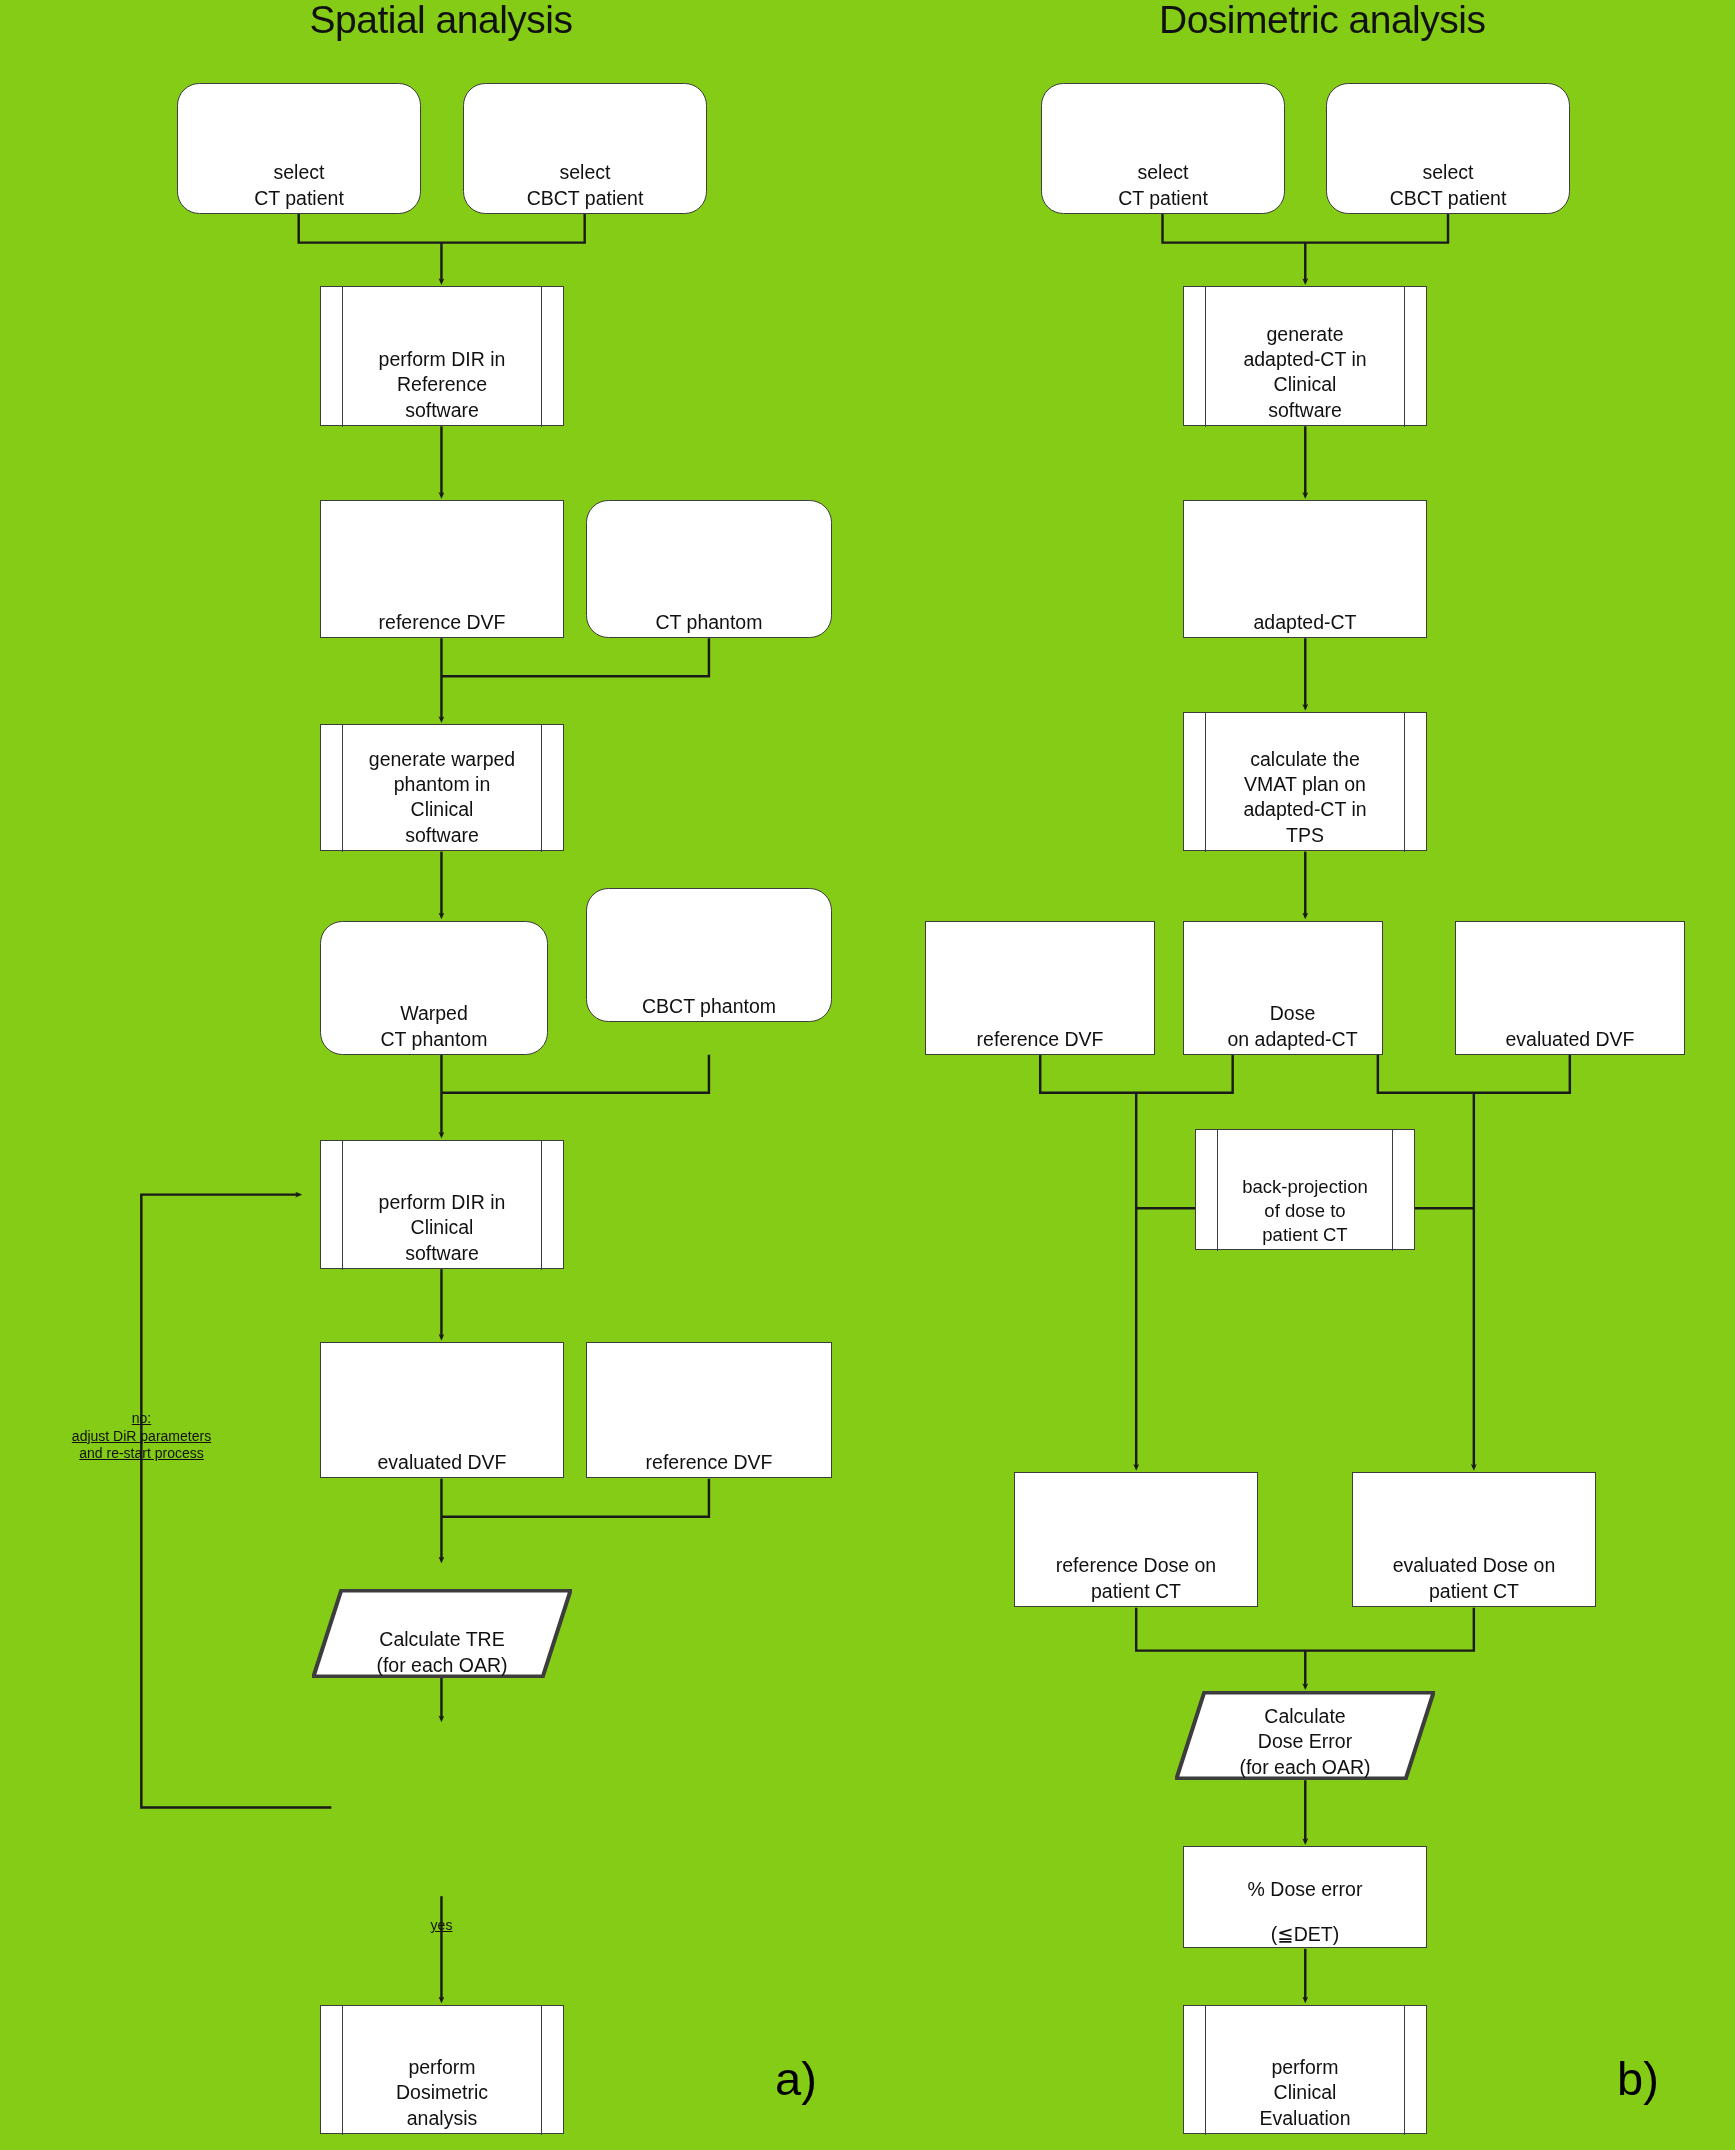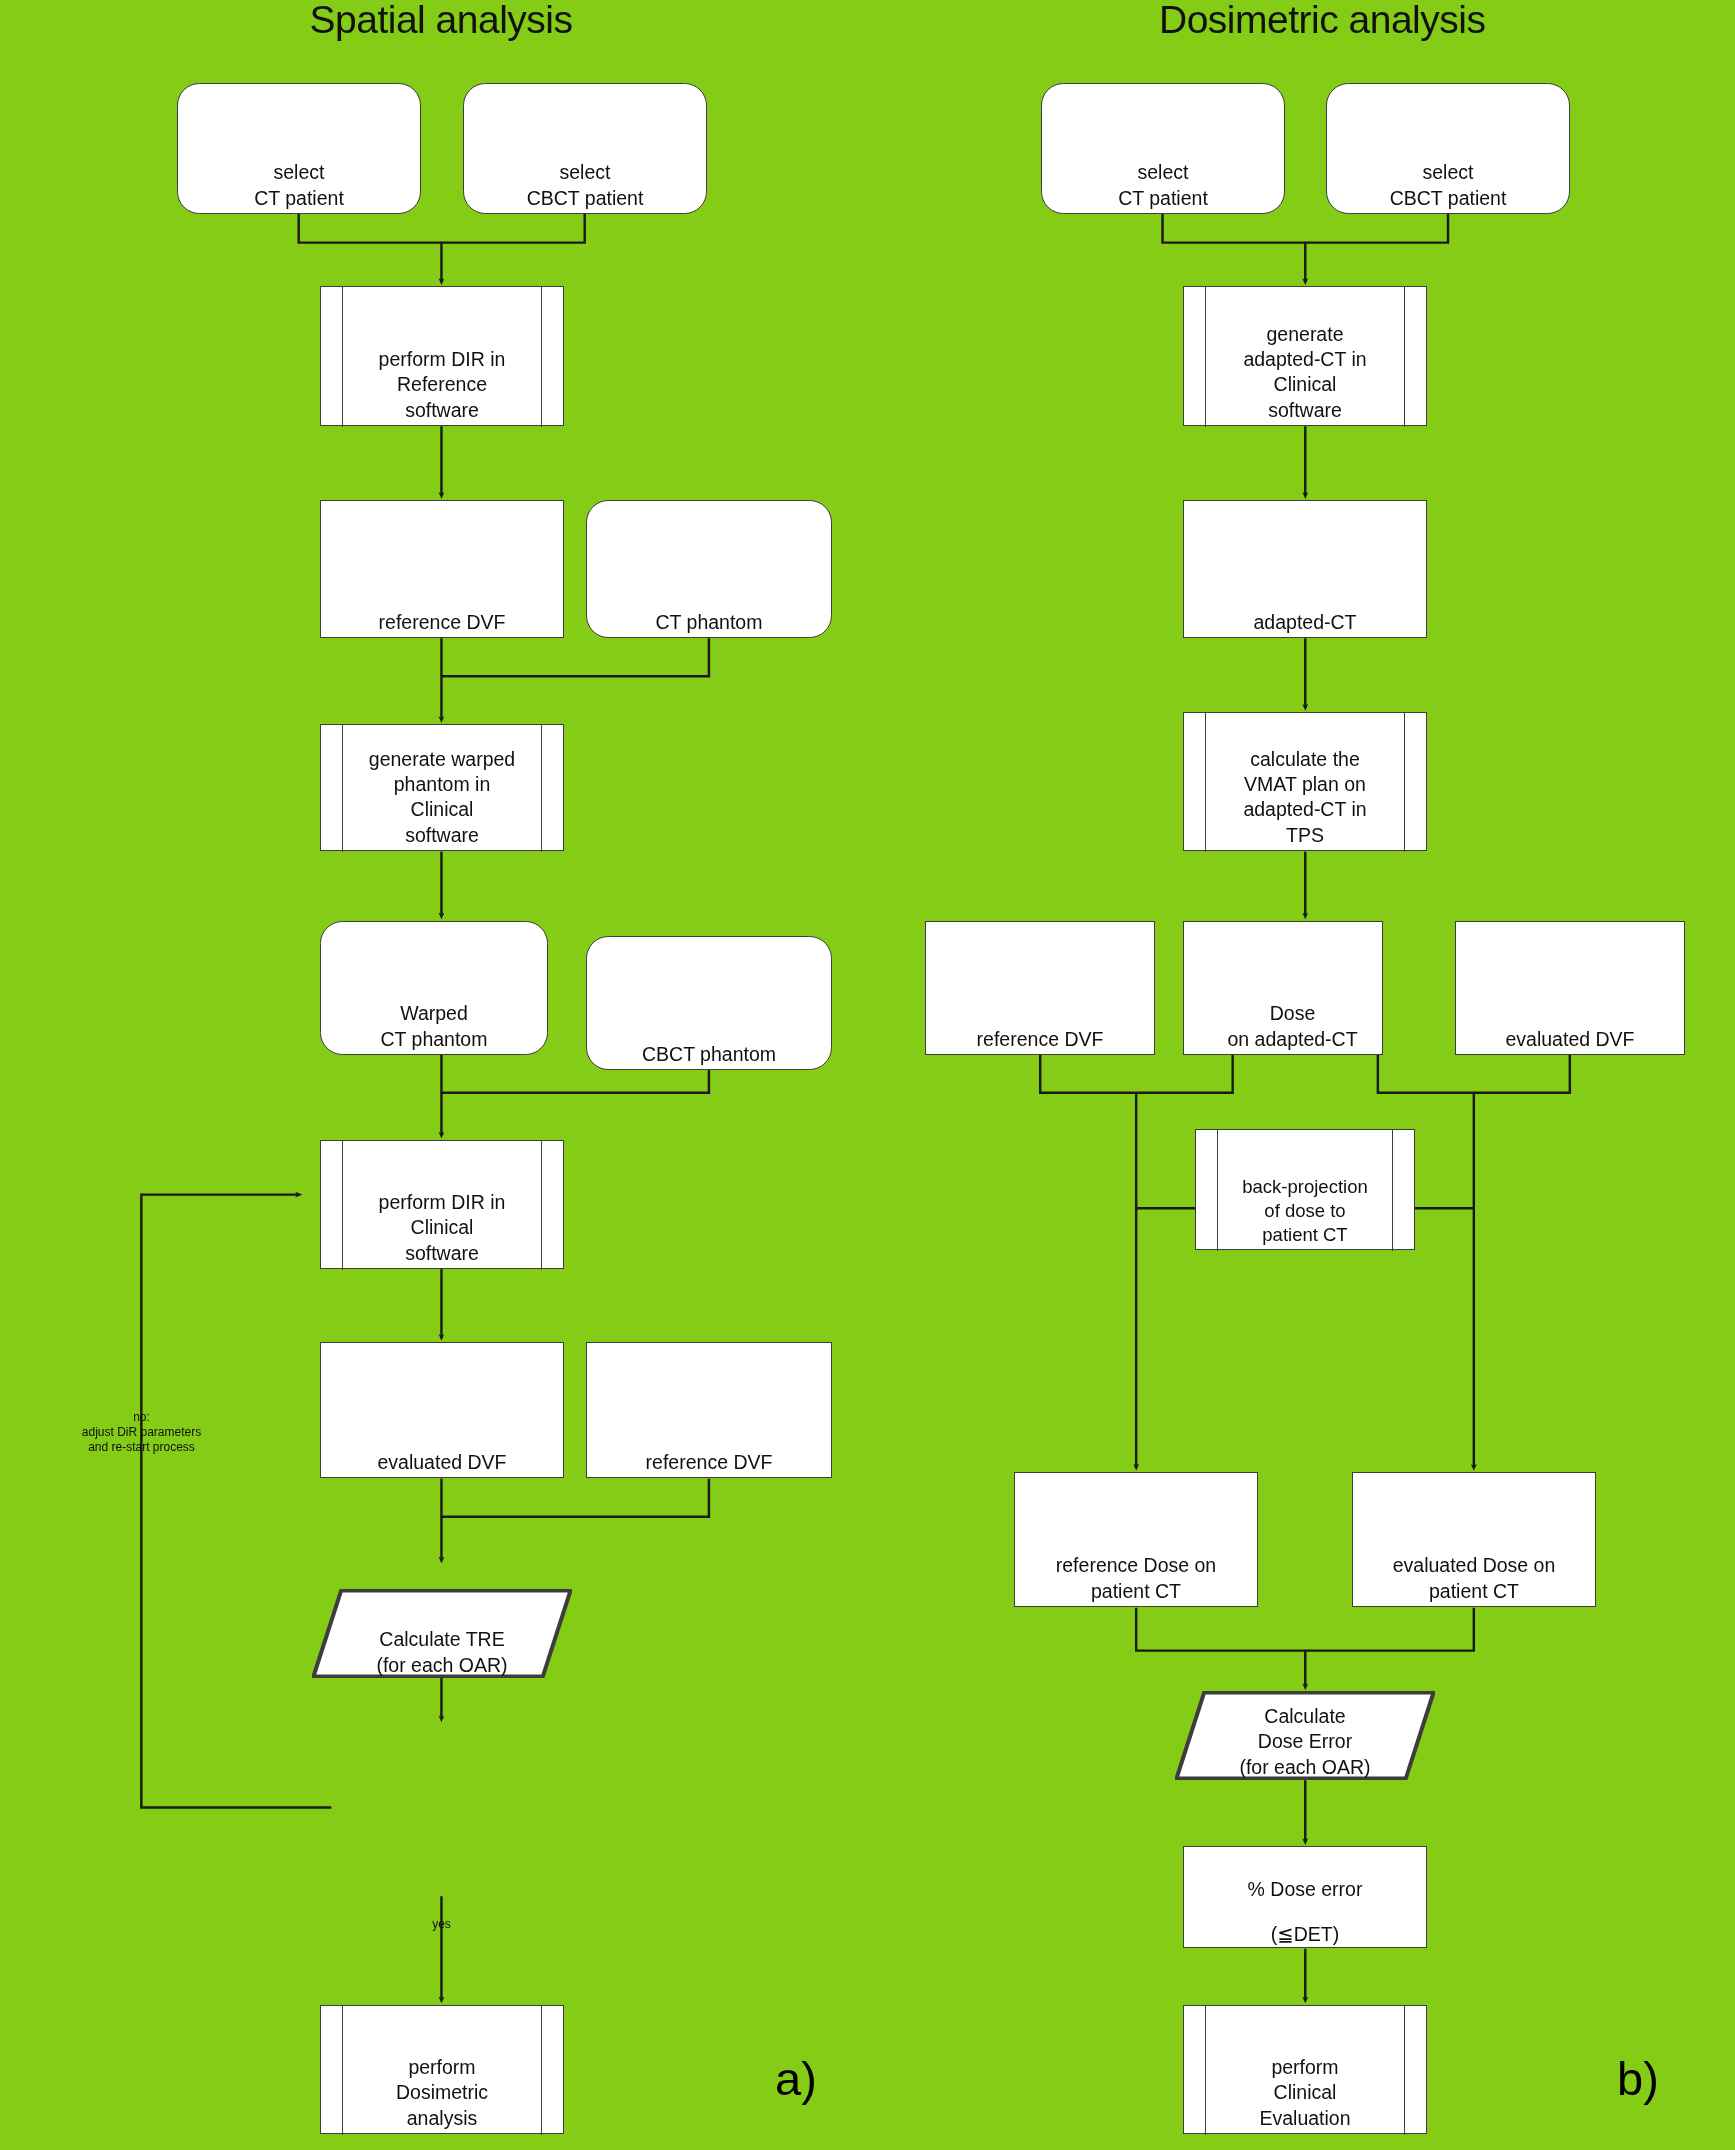--- a/index.html
+++ b/index.html
@@ -66,25 +66,26 @@
 
   
   .diamond{
     border:none;background:transparent;padding:0;
   }
   .diamond .dshape{position:absolute;left:0;top:0;width:100%;height:100%;}
   .diamond .txt{position:relative;z-index:2;}
 
   .edge-label{
     position:absolute;
-    font-size:12px;
+    font-size:14px;
     line-height:1.25;
     text-align:center;
     color:#111;
     white-space:pre-line;
+    text-decoration:underline;
   }
 </style>
 </head>
 <body>
 
 <div id="canvas">
 
   <svg id="wires" viewBox="0 0 3563 4415">
     <defs>
       <marker id="arrow" markerWidth="14" markerHeight="14" refX="7" refY="6" orient="auto" markerUnits="userSpaceOnUse">
@@ -179,21 +180,21 @@
 phantom in
 Clinical
 software</span>
   </div>
 
   <div class="node rounded" style="left:320px;top:921px;width:228px;height:134px;">
     <span class="txt">Warped
 CT phantom</span>
   </div>
 
-  <div class="node rounded" style="left:586px;top:936px;width:246px;height:134px;">
+  <div class="node rounded" style="left:586px;top:888px;width:246px;height:134px;">
     <span class="txt">CBCT phantom</span>
   </div>
 
   <div class="node predef" style="left:320px;top:1140px;width:244px;height:129px;">
     <span class="txt">perform DIR in
 Clinical
 software</span>
   </div>
 
   <div class="node" style="left:320px;top:1342px;width:244px;height:136px;">

